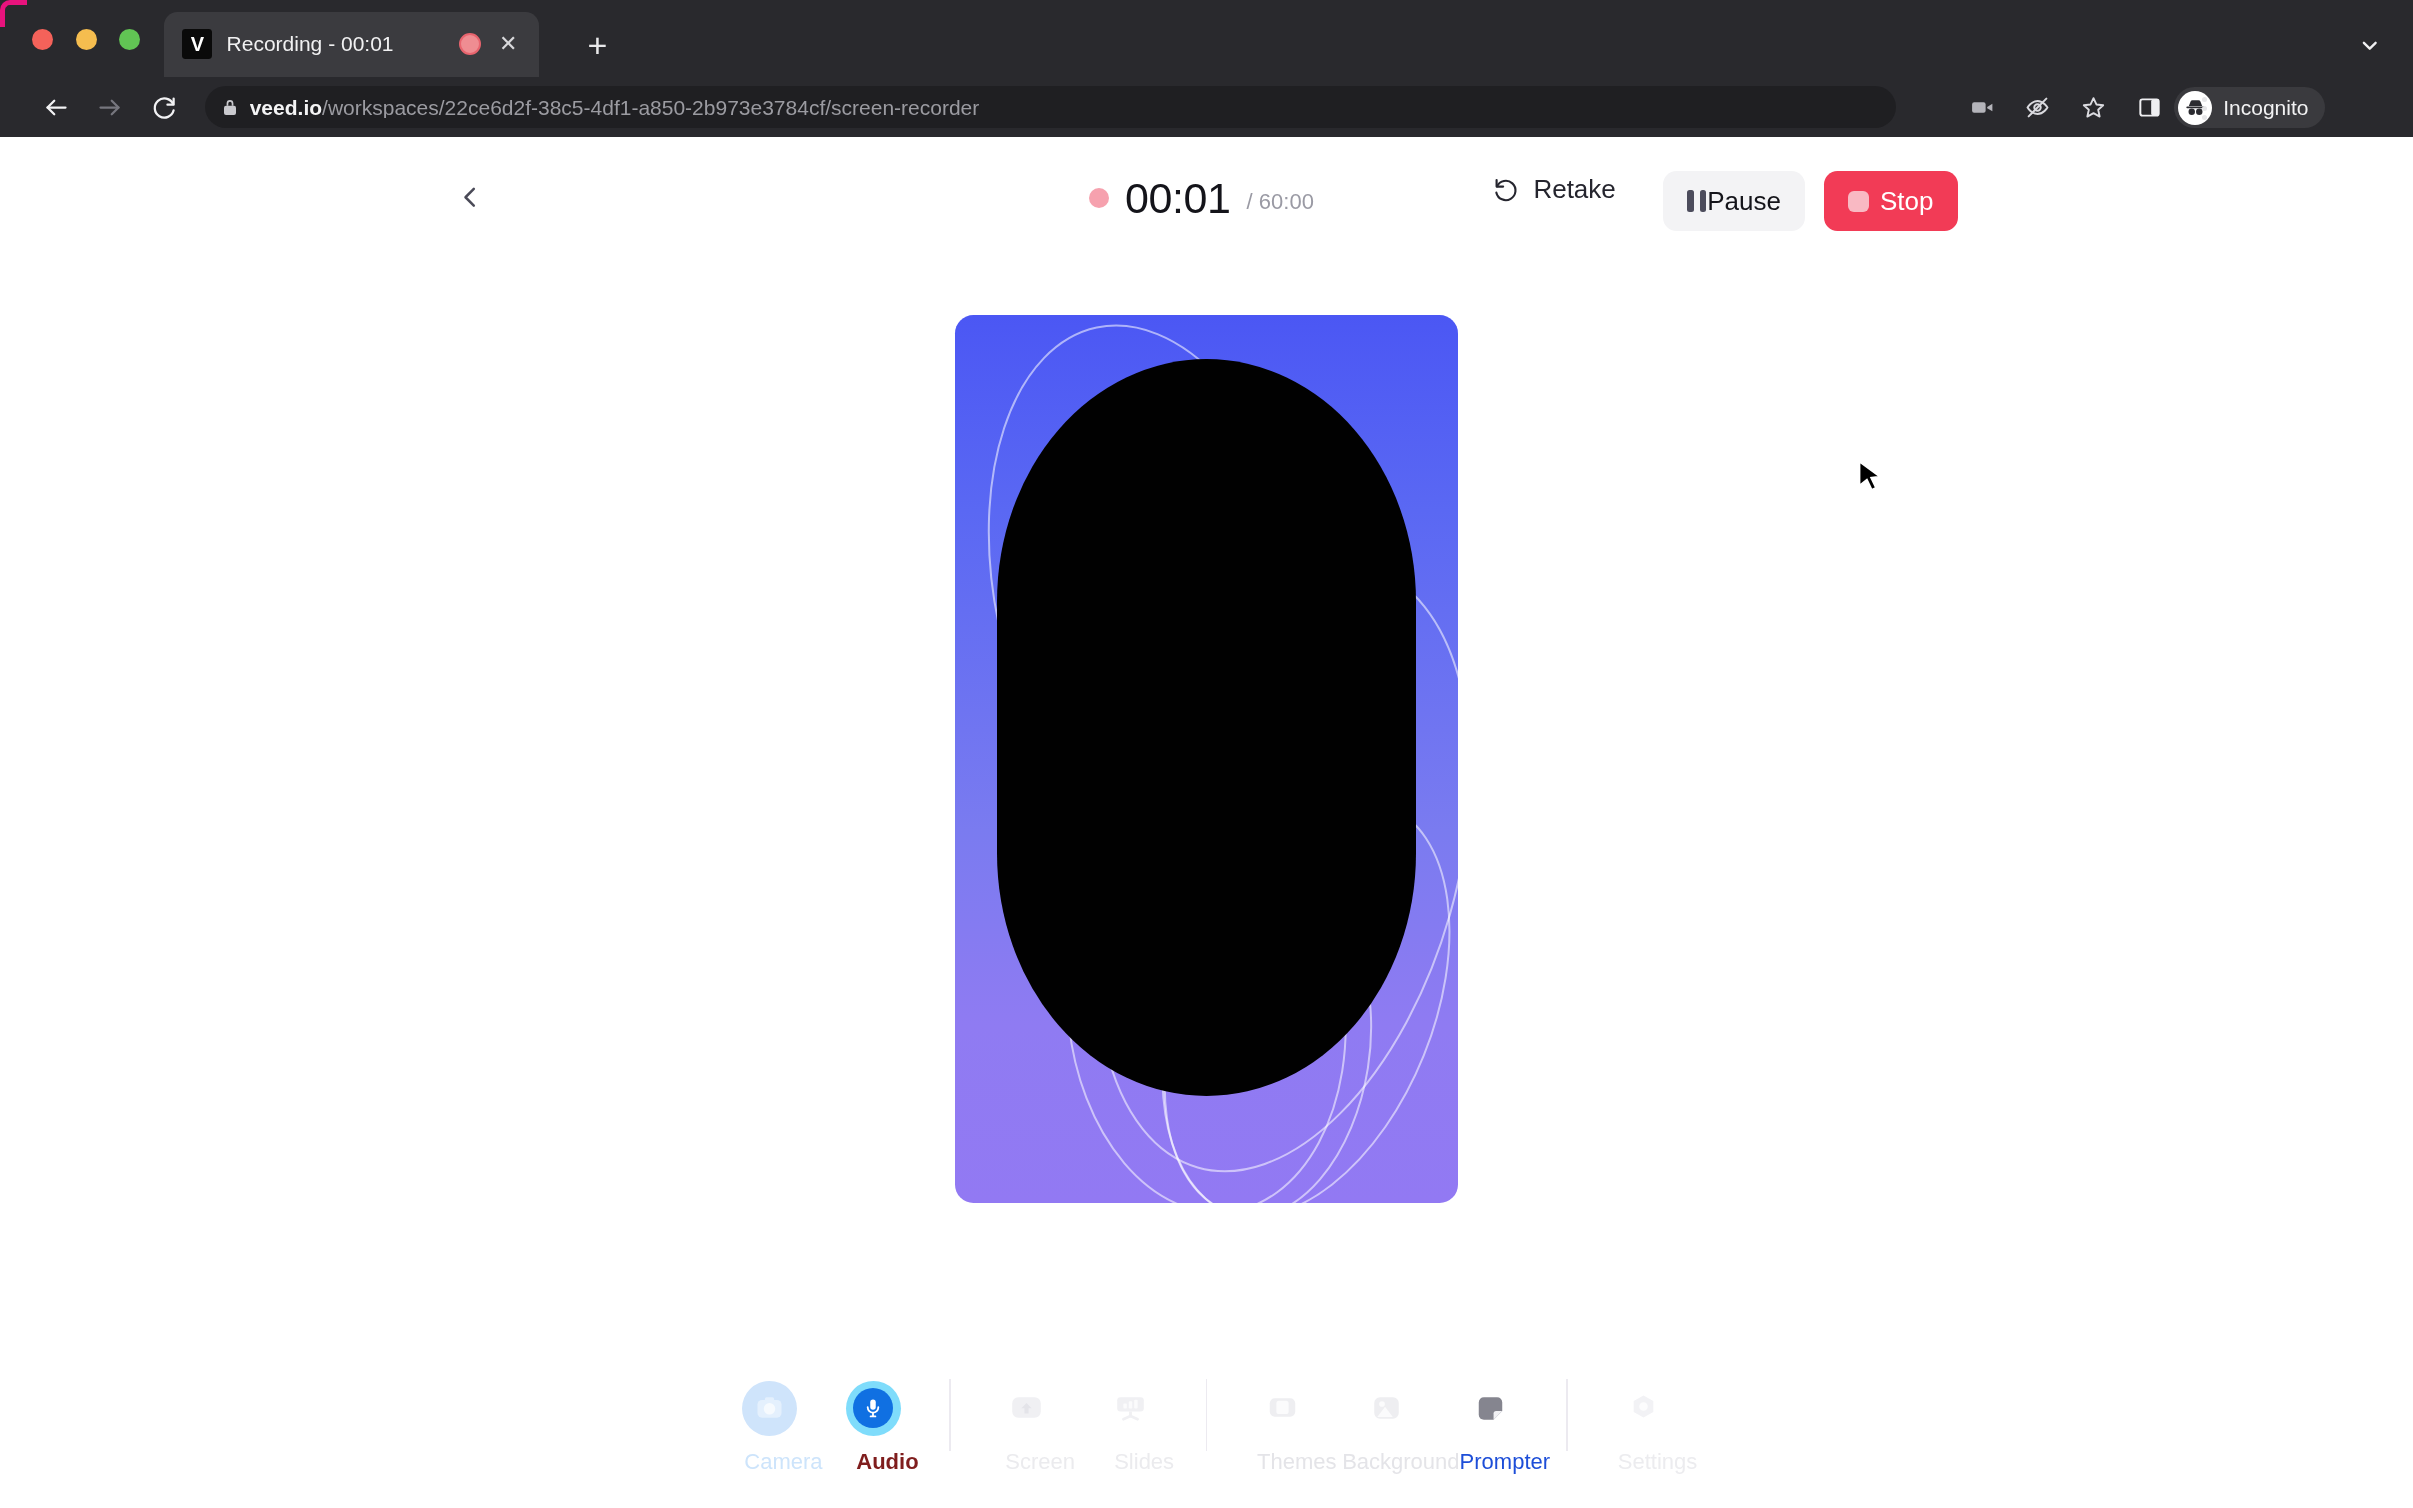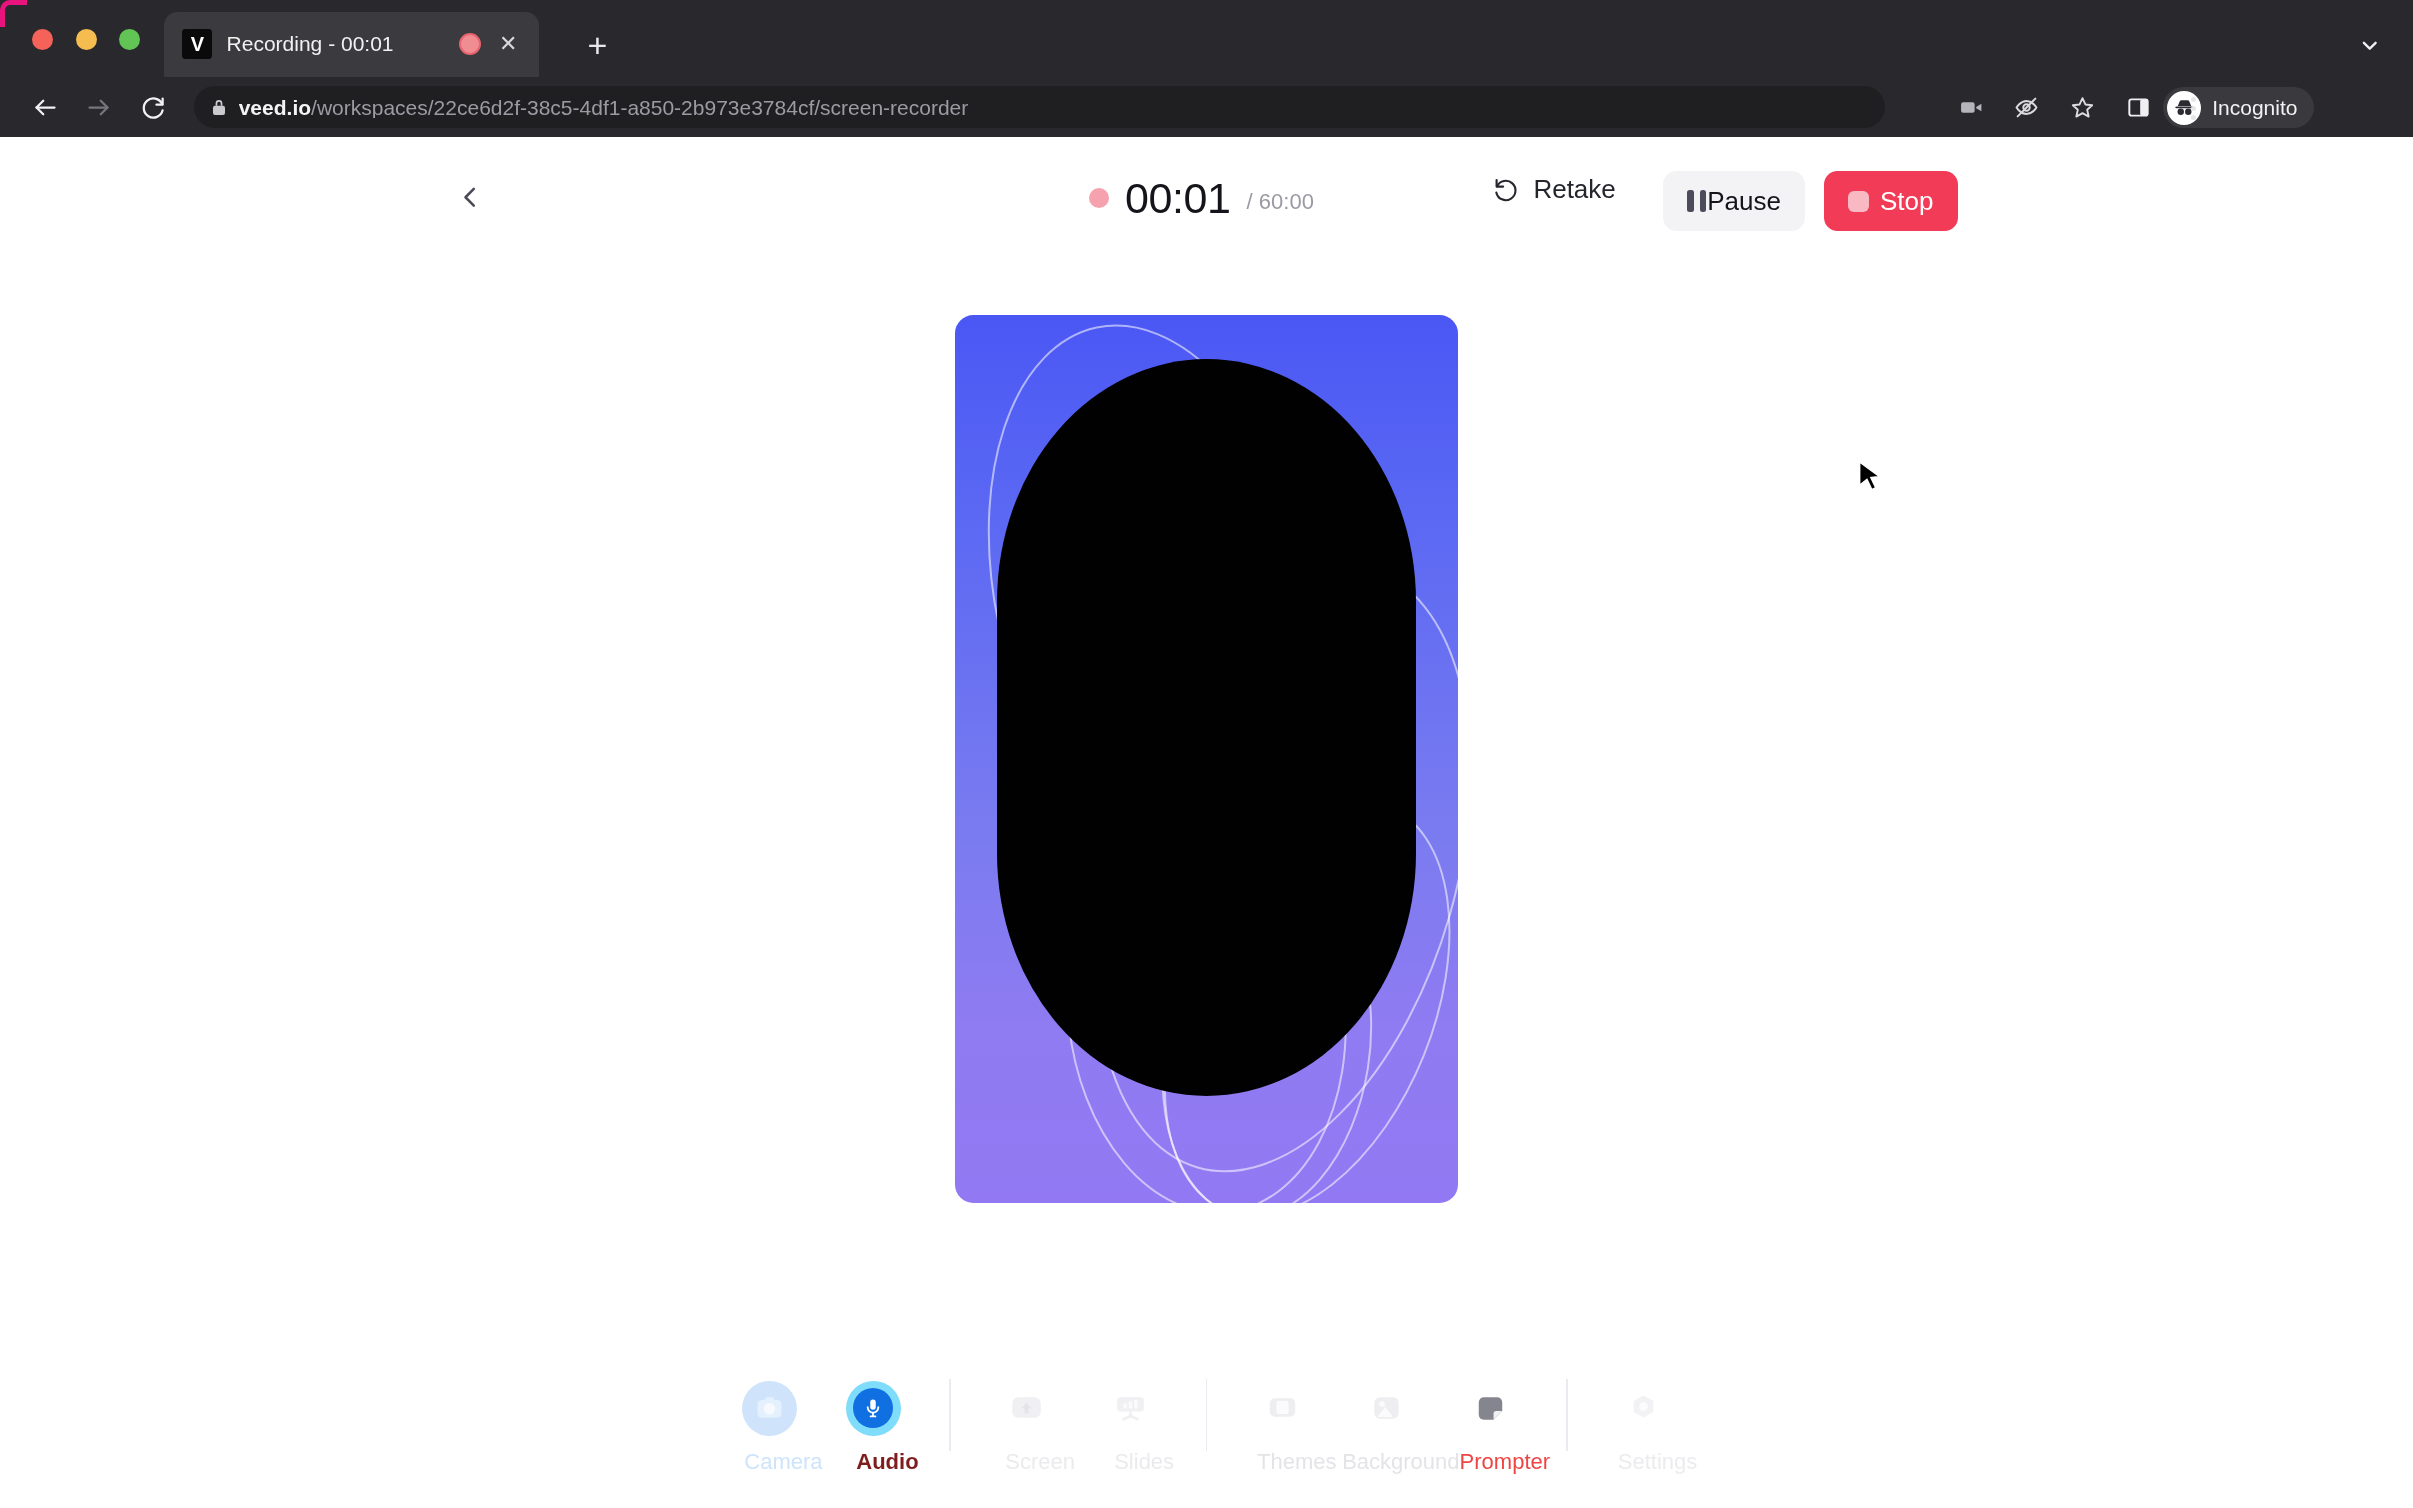--- a/index.html
+++ b/index.html
@@ -64,21 +64,21 @@
   .newtab {
     position:absolute; top:25px; left:578px; width:39px; height:39px;
     display:flex; align-items:center; justify-content:center;
     color:#e8e8ea; font-size:34px; line-height:1; font-weight:300;
   }
   .tablist {
     position:absolute; top:27px; right:25px; width:37px; height:37px;
     display:flex; align-items:center; justify-content:center;
   }
 
-  .navbar { position:absolute; top:77px; left:6px; width:2225px; height:59px; }
+  .navbar { position:absolute; top:77px; left:17px; width:2225px; height:59px; }
   .nav-btn {
     position:absolute; top:8.4px; width:44px; height:44px;
     display:flex; align-items:center; justify-content:center;
   }
   .nav-back    { left:17px; }
   .nav-forward { left:70px; }
   .nav-reload  { left:124px; }
 
   .omnibox {
     position:absolute; top:9.2px; left:188px; width:1691px; height:42px;
@@ -179,21 +179,21 @@
   }
   .tool-ic {
     width:55px; height:55px; display:flex; align-items:center; justify-content:center;
   }
   .tool-lb { font-size:22px; line-height:1; white-space:nowrap;margin-left:28px; }
 
   .tool.cam   .tool-lb { color:#cde4fb; }
   .tool.audio .tool-lb { color:#7f1d1d; font-weight:bold; }
   .tool.dim   .tool-lb { color:#ebebee; }
   .tool.mid   .tool-lb { color:#e4e4e8; }
-  .tool.prom  .tool-lb { color:#ef4444; }
+  .tool.prom  .tool-lb { color:#1d4ed8; }
   .tool.sett  .tool-lb { color:#ececef; }
 
   .divider { width:1.7px; height:72px; background:#eceaf0; margin:10px 23.5px 0 23.5px; }
 
   .audio-ring {
     width:55px; height:55px; border-radius:50%;
     background:#7fdcfb; display:flex; align-items:center; justify-content:center;
   }
   .audio-core {
     width:40px; height:40px; border-radius:50%;

